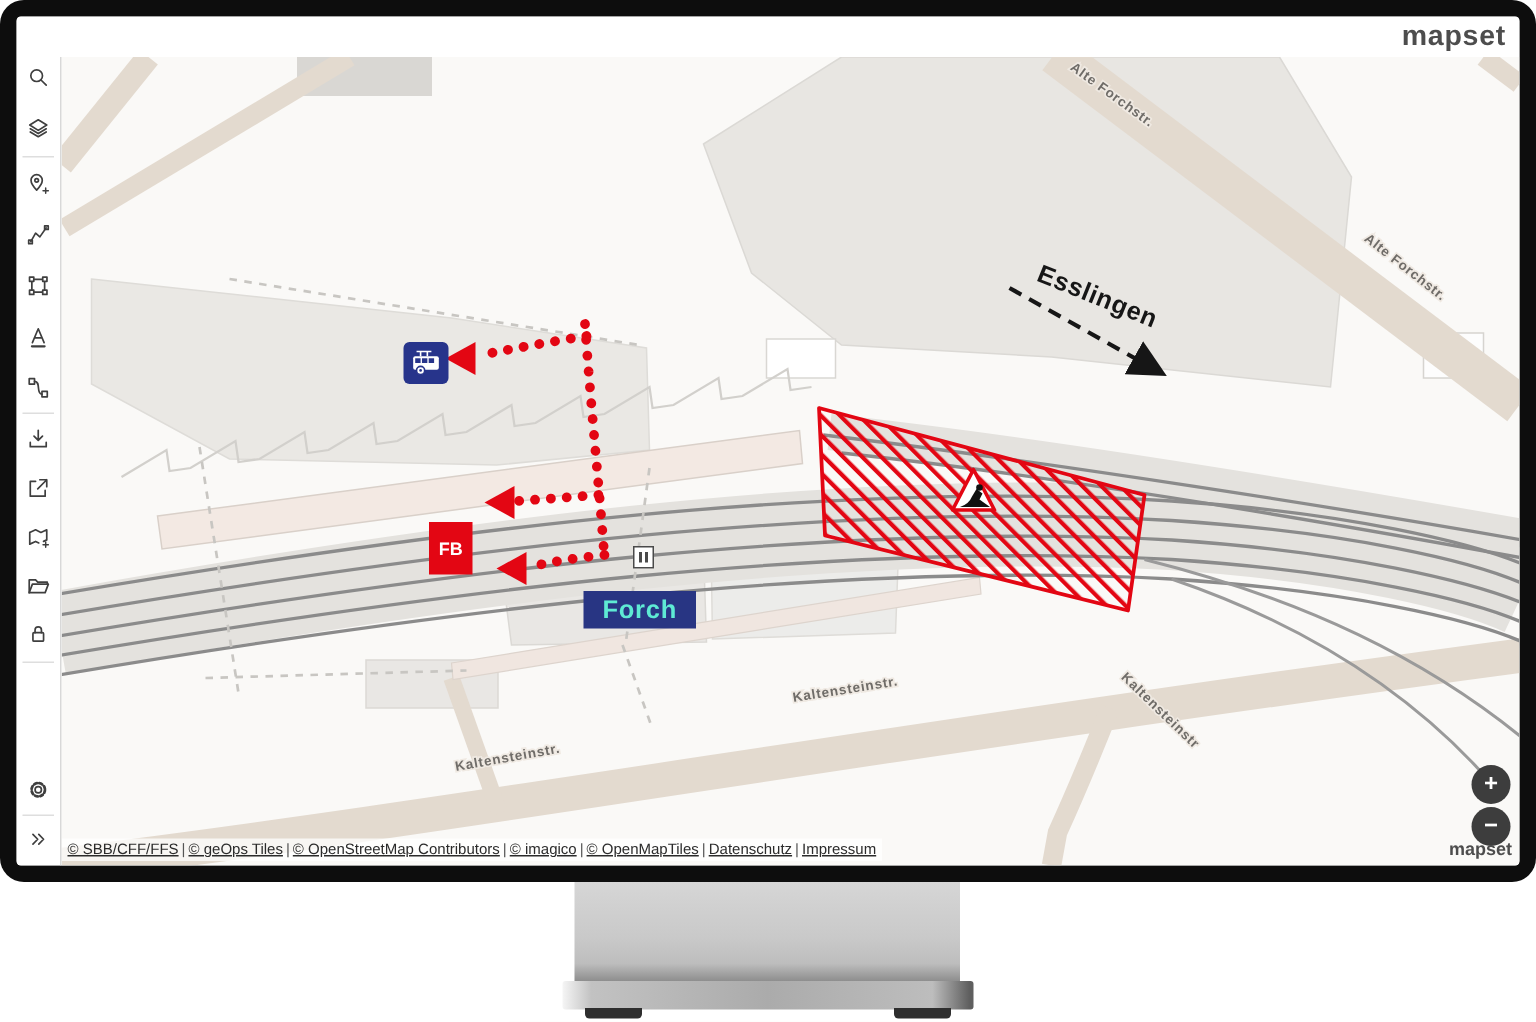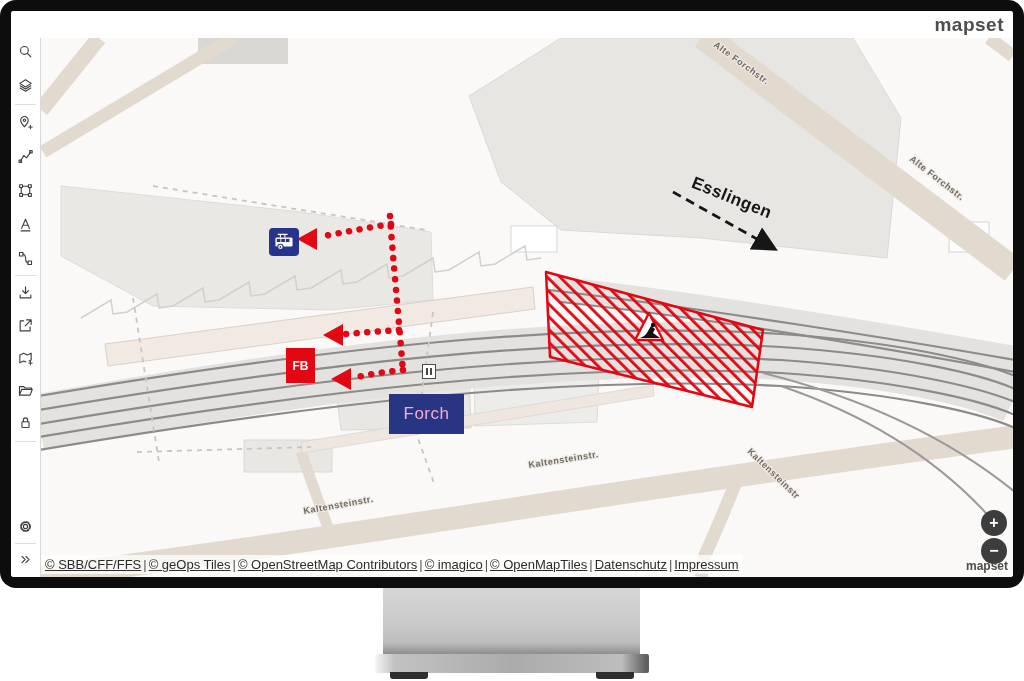--- a/index.html
+++ b/index.html
@@ -27,36 +27,36 @@
   .map{position:absolute;left:30px;top:27px;width:972px;height:539px;background:#faf9f7;overflow:hidden;}
   .map svg.base{position:absolute;left:0;top:0;}
 
   .street{font-size:9px;letter-spacing:.6px;fill:#6f6c68;paint-order:stroke;stroke:#efe9e2;stroke-width:2.2px;font-weight:bold;}
 
   
   .bus-badge{position:absolute;left:228px;top:190px;width:30px;height:28px;background:#27348b;border-radius:4px;
     display:flex;align-items:center;justify-content:center;}
   .fb-badge{position:absolute;left:245px;top:310px;width:29px;height:35px;background:#e30613;color:#fff;
     font-weight:bold;font-size:12px;display:flex;align-items:center;justify-content:center;}
-  .forch-label{position:absolute;left:348px;top:356px;width:75px;height:40px;background:#283583;color:#f9a8d4;
-    font-weight:normal;font-size:17px;display:flex;align-items:center;justify-content:center;letter-spacing:.5px;}
+  .forch-label{position:absolute;left:348px;top:356px;width:75px;height:25px;background:#283583;color:#5eead4;
+    font-weight:bold;font-size:17px;display:flex;align-items:center;justify-content:center;letter-spacing:.5px;}
   .mini-station{position:absolute;left:381px;top:326px;width:12px;height:13px;background:#fff;border:1.5px solid #4a4a4a;
     display:flex;align-items:center;justify-content:space-evenly;}
   .mini-station i{display:block;width:2px;height:7px;background:#4a4a4a;}
   .esslingen{position:absolute;left:655px;top:135px;font-weight:bold;font-size:17px;color:#161616;
     transform:rotate(22deg);transform-origin:left top;letter-spacing:.5px;}
 
   
   .zoom-btn{position:absolute;left:940px;width:26px;height:26px;border-radius:50%;background:#3d3d3d;color:#fff;
     font-size:16px;font-weight:bold;display:flex;align-items:center;justify-content:center;cursor:pointer;z-index:20;}
   .zoom-in{top:472px;} .zoom-out{top:500px;}
   .watermark{position:absolute;right:5px;top:521px;font-weight:bold;font-size:12px;color:#4d4d4d;z-index:20;}
 
   .attribution{position:absolute;left:0;bottom:3px;background:rgba(255,255,255,.75);padding:2px 4px;
-    font-size:13px;color:#2b2b2b;white-space:nowrap;z-index:20;}
+    font-size:10px;color:#2b2b2b;white-space:nowrap;z-index:20;}
   .attribution span.link{text-decoration:underline;cursor:pointer;}
   .attribution span.bar{margin:0 2px;text-decoration:none;color:#555;}
 </style>
 </head>
 <body>
 
 <div class="stage">
 
   <div class="monitor">
     <div class="screen">

